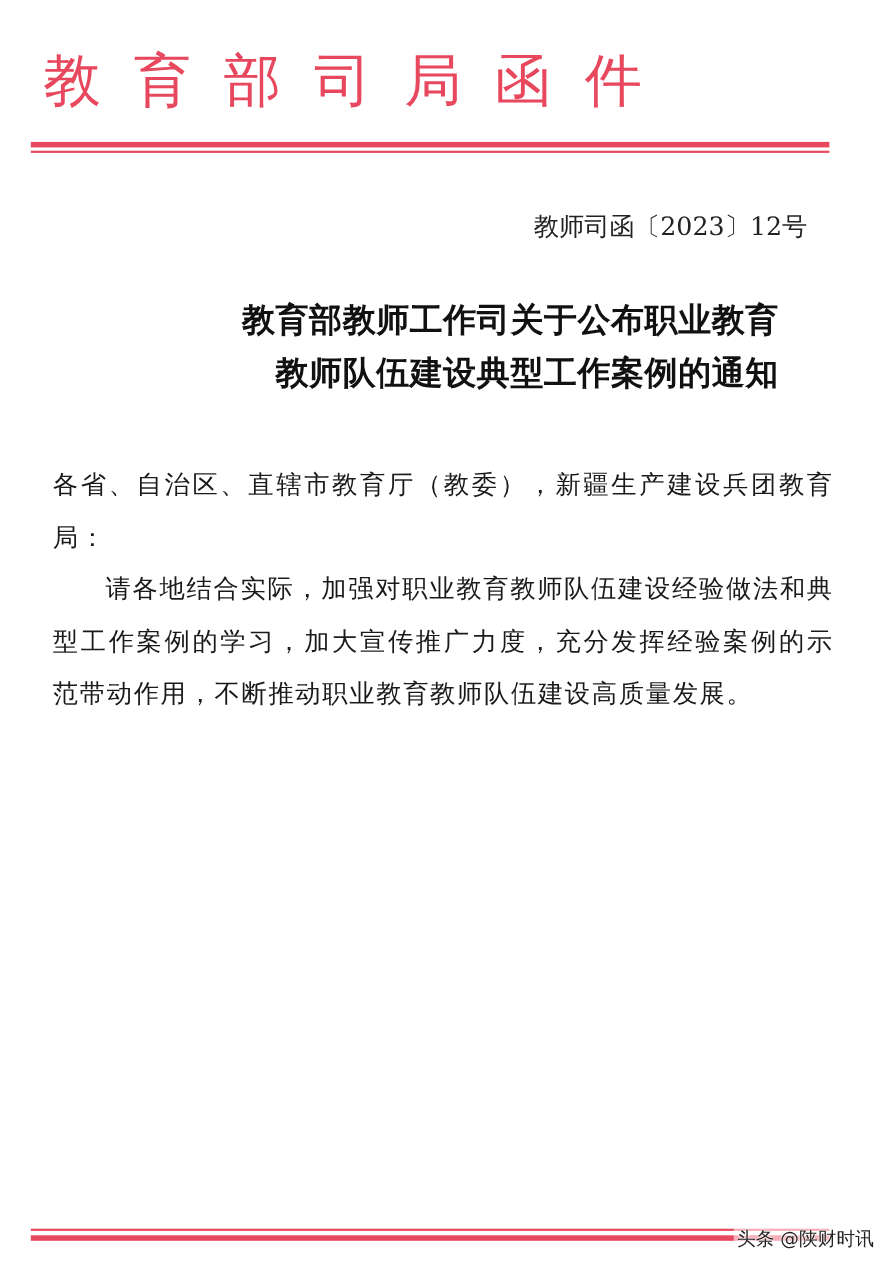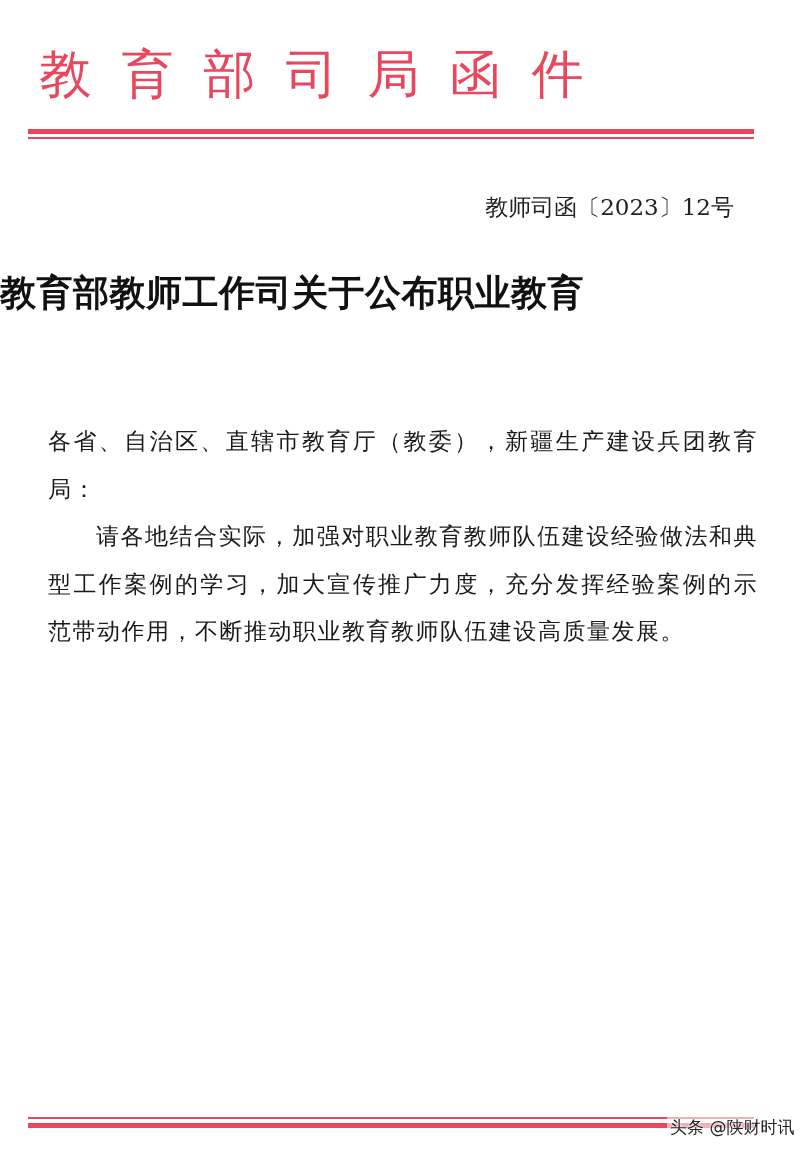--- a/index.html
+++ b/index.html
@@ -50,24 +50,24 @@
     font-size: 23px;
     line-height: 30px;
     color: #222;
     margin-top: 34px;
   }
   .doc-title {
     position: absolute;
     left: 0;
     top: 268px;
     width: 708px;
-    text-align: left;
+    text-align: right;
     font-family: "DejaVu Serif", "Liberation Serif", serif;
     font-weight: bold;
-    font-size: 36px;
+    font-size: 30px;
     line-height: 48px;
     color: #111;
     letter-spacing: 0.5px;
   }
   .doc-body {
     position: absolute;
     left: 48px;
     top: 418px;
     width: 710px;
     font-size: 23px;
@@ -101,20 +101,21 @@
 
 <div class="masthead">教育部司局函件</div>
 
 <div class="rule-thick" style="top:129px;"></div>
 <div class="rule-thin" style="top:137px;"></div>
 
 <div class="doc-number">教师司函〔2023〕12号</div>
 
 <div class="doc-title">
   <div>教育部教师工作司关于公布职业教育</div>
+  <div>教师队伍建设典型工作案例的通知</div>
 </div>
 
 <div class="doc-body">
   <p>各省、自治区、直辖市教育厅（教委），新疆生产建设兵团教育局：</p>
   <p class="indent">请各地结合实际，加强对职业教育教师队伍建设经验做法和典型工作案例的学习，加大宣传推广力度，充分发挥经验案例的示范带动作用，不断推动职业教育教师队伍建设高质量发展。</p>
 </div>
 
 <div class="rule-thin" style="top:1117px;"></div>
 <div class="rule-thick" style="top:1123px;"></div>
 

